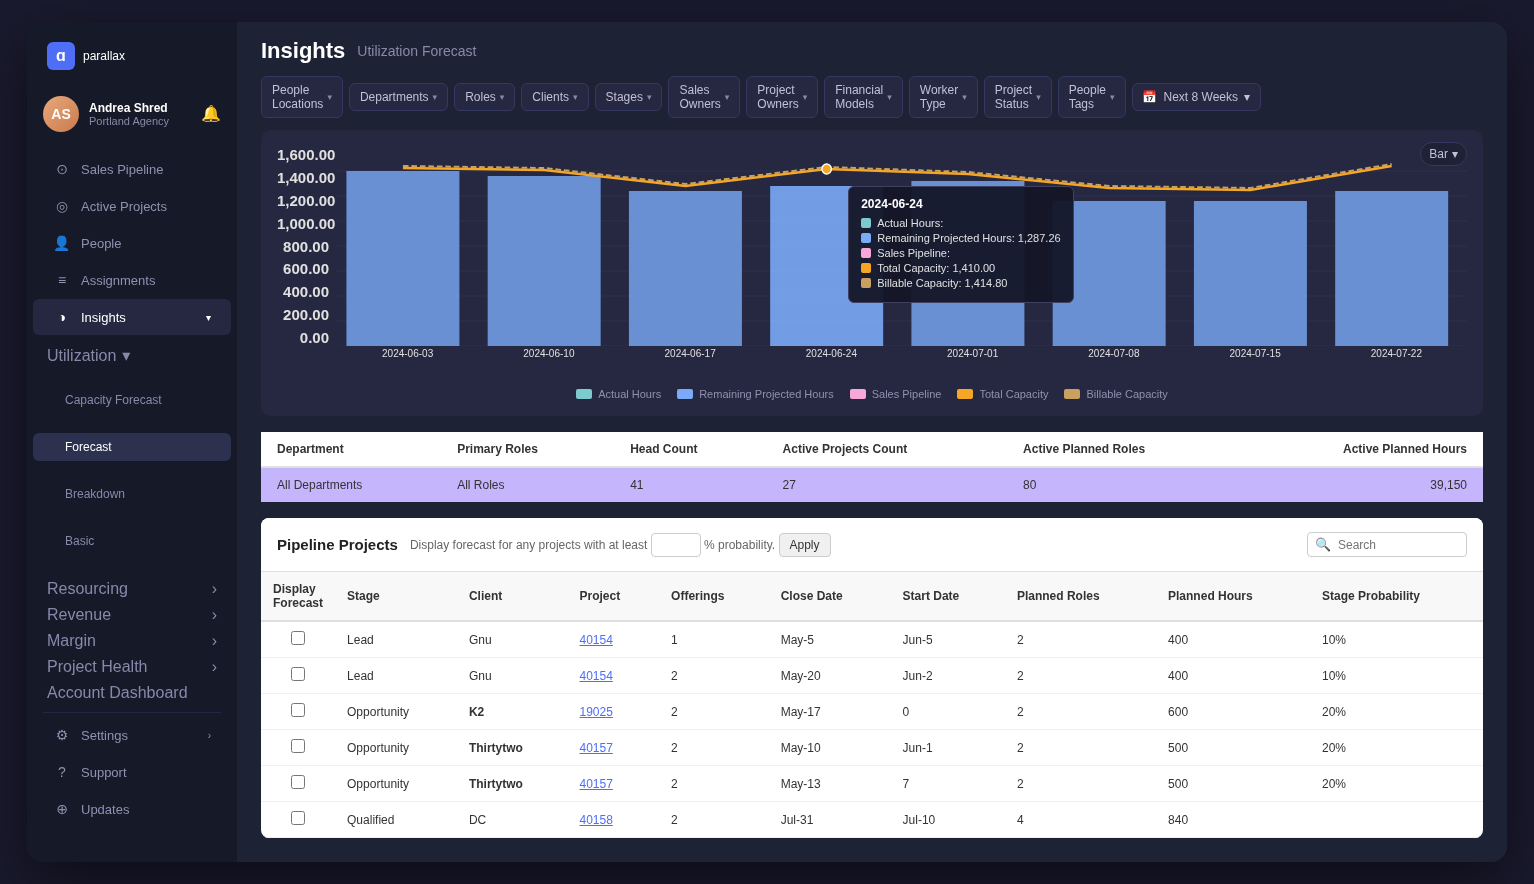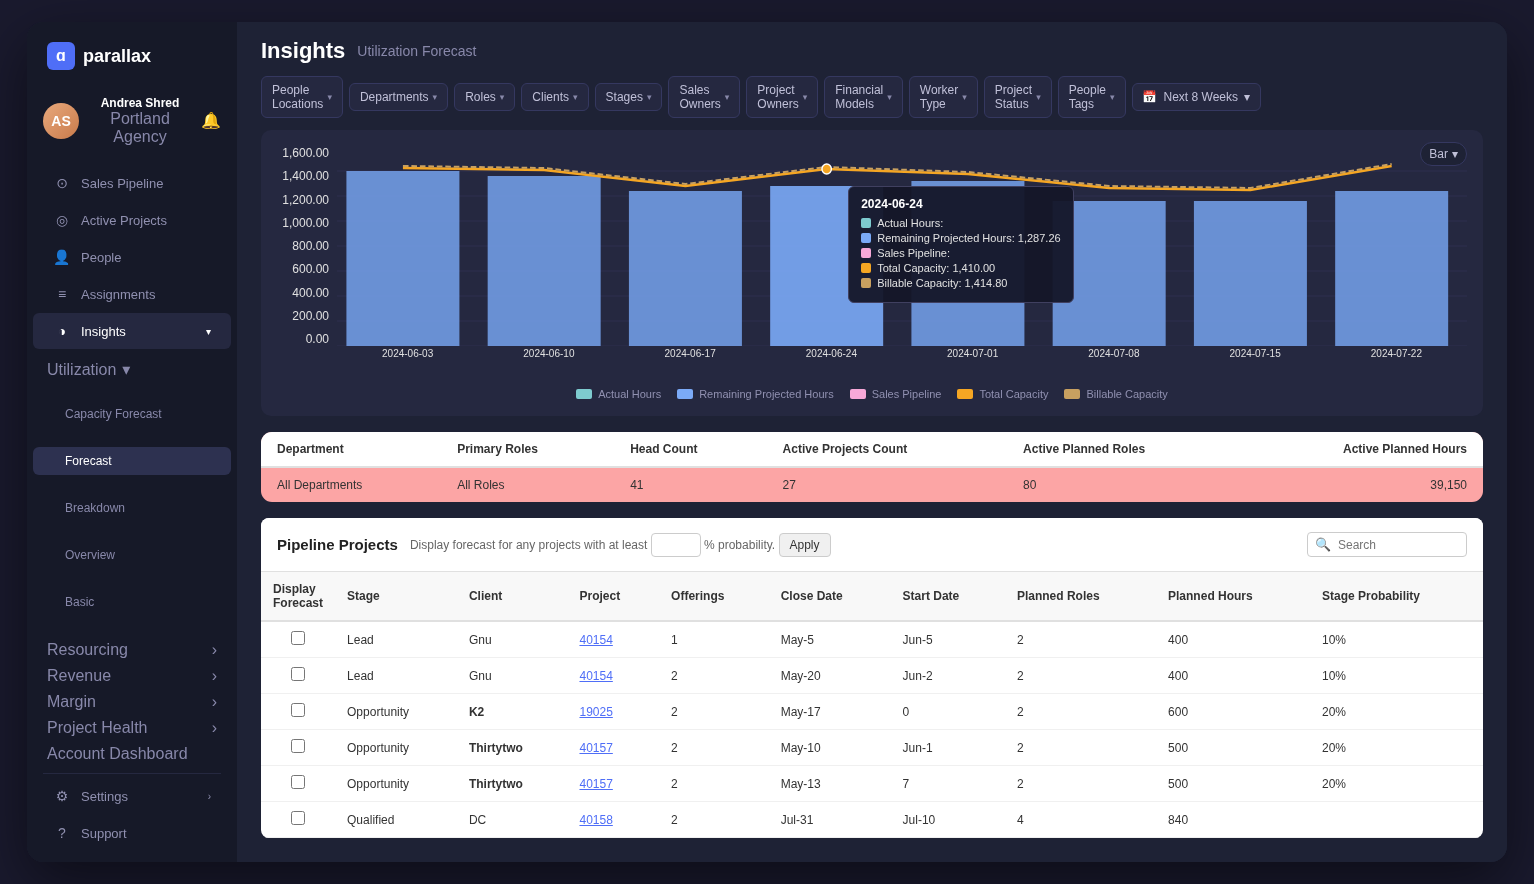--- a/index.html
+++ b/index.html
@@ -44,22 +44,22 @@
       background: #4f6ef7;
       border-radius: 6px;
       display: flex;
       align-items: center;
       justify-content: center;
       font-size: 16px;
       font-weight: 900;
       color: white;
     }
     .logo-text {
-      font-size: 18px;
-      font-weight: 700;
+      font-size: 12px;
+      font-weight: 400;
       color: white;
     }
     .user-info {
       display: flex;
       align-items: center;
       padding: 10px 16px;
       gap: 10px;
       margin-bottom: 8px;
     }
     .avatar {
@@ -70,29 +70,28 @@
       display: flex;
       align-items: center;
       justify-content: center;
       font-size: 14px;
       font-weight: 600;
       color: white;
       flex-shrink: 0;
     }
     .user-details {
       flex: 1;
-      text-align: center;
     }
     .user-name {
       font-size: 12px;
       font-weight: 600;
       color: white;
     }
     .user-agency {
-      font-size: 16px;
+      font-size: 11px;
       color: #8888aa;
     }
     .notif-icon {
       width: 20px;
       height: 20px;
       color: #8888aa;
       font-size: 16px;
       cursor: pointer;
     }
     .sidebar-nav {
@@ -235,25 +234,26 @@
       position: absolute;
       left: 0;
       top: 0;
       bottom: 30px;
       width: 60px;
       display: flex;
       flex-direction: column-reverse;
       justify-content: space-between;
     }
     .chart-y-label {
-      font-size: 12px;
+      font-size: 15px;
       color: #6666888;
       text-align: right;
       padding-right: 8px;
       color: #7777999;
+      font-weight: bold;
     }
     .chart-area {
       position: absolute;
       left: 60px;
       right: 0;
       top: 0;
       bottom: 30px;
     }
     .chart-x-labels {
       position: absolute;
@@ -316,22 +316,22 @@
       margin: 3px 0;
     }
     .tooltip-dot {
       width: 10px;
       height: 10px;
       border-radius: 2px;
       flex-shrink: 0;
     }
     
     .data-table-section {
-      background: #fca5a5;
-      border-radius: 11px;
+      background: #c4b5fd;
+      border-radius: 0;
       margin-bottom: 16px;
       overflow: hidden;
     }
     .data-table {
       width: 100%;
       border-collapse: collapse;
       font-size: 12px;
     }
     .data-table th {
       background: white;
@@ -485,23 +485,20 @@
           <span>▾</span>
         </div>
         <div class="nav-sub-item">
           <span>Capacity Forecast</span>
         </div>
         <div class="nav-sub-item active">
           <span>Forecast</span>
         </div>
         <div class="nav-sub-item">
           <span>Breakdown</span>
-        </div>
-        <div class="nav-sub-item">
-          <span>Overview</span>
         </div>
         <div class="nav-sub-item">
           <span>Basic</span>
         </div>
         <div class="nav-sub-header">
           <span>Resourcing</span>
           <span style="margin-left:auto;">›</span>
         </div>
         <div class="nav-sub-header">
           <span>Revenue</span>

